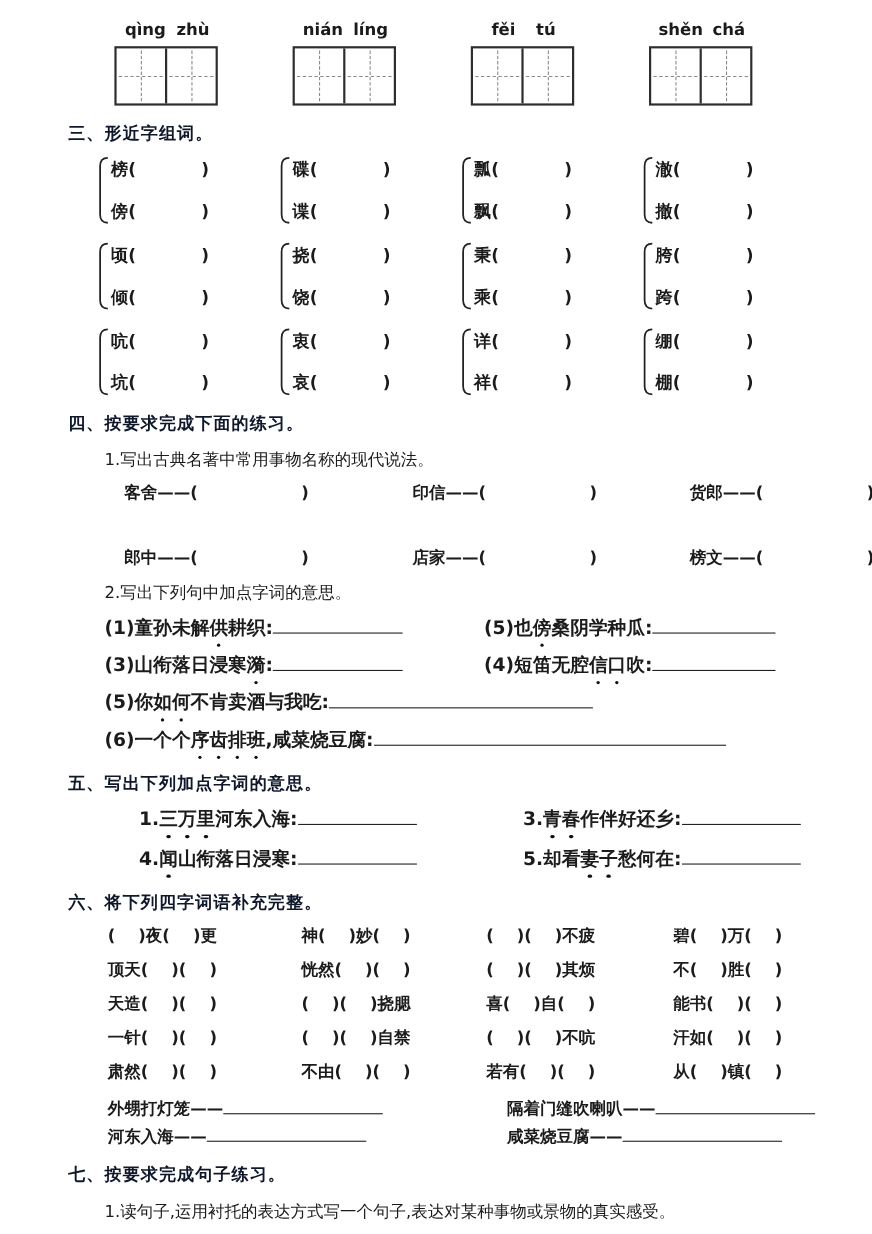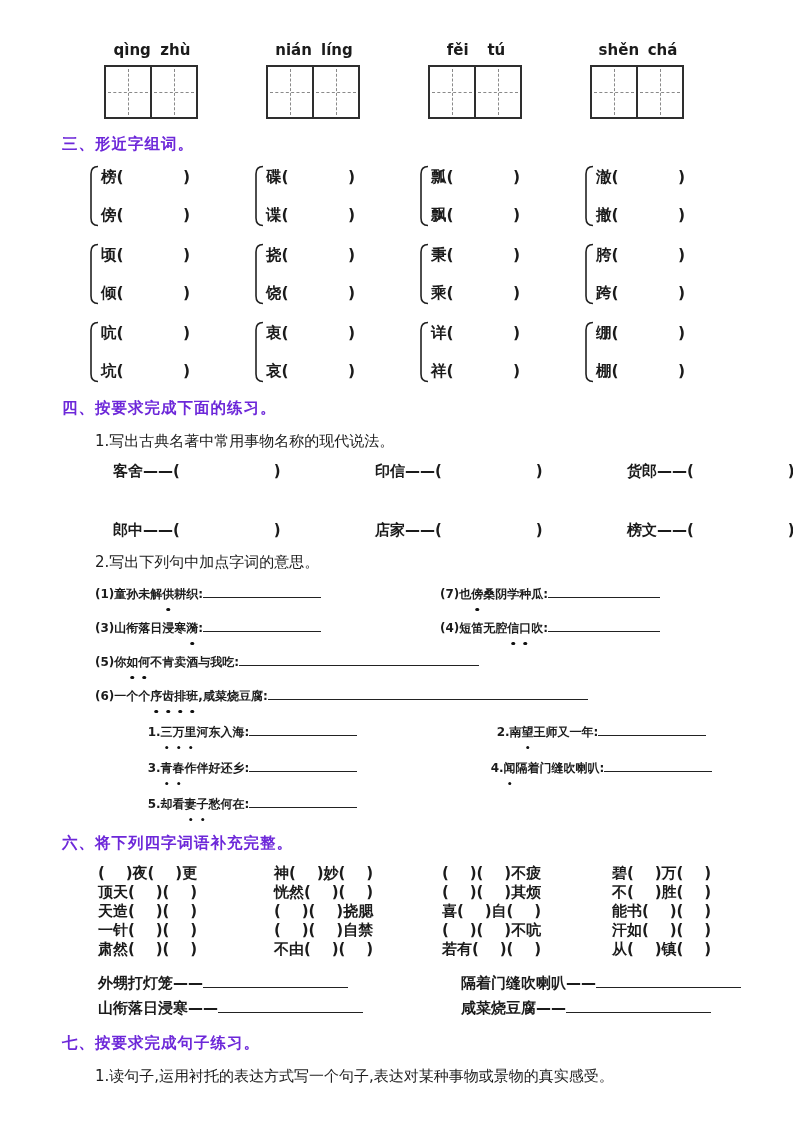--- a/index.html
+++ b/index.html
@@ -1,55 +1,55 @@
 <!DOCTYPE html>
 <html><head>
 <meta charset="utf-8">
 <style>
   html,body{margin:0;padding:0;background:#ffffff;}
   body{
     width:793px;height:1122px;
     font-family:"DejaVu Sans","Liberation Sans",sans-serif;
     color:#1b1b1b;
   }
-  .page{position:relative;width:793px;height:1122px;box-sizing:border-box;padding-top:41px;overflow:hidden;background:#fff;}
+  .page{position:relative;width:793px;height:1122px;box-sizing:border-box;padding-top:18px;overflow:hidden;background:#fff;}
 
   
   .pinyin-row{display:flex;margin-left:104px;gap:66px;}
   .pygroup{width:96px;}
   .pylabels{display:flex;justify-content:space-evenly;font-size:15px;font-weight:600;margin-bottom:6px;}
   .pybox{display:flex;width:90px;height:50px;border:2px solid #2e2e2e;}
   .pycell{flex:1;position:relative;}
   .pycell + .pycell{border-left:2px solid #2e2e2e;}
   .pycell::before{content:"";position:absolute;left:50%;top:2px;bottom:2px;border-left:1px dashed #8a8a8a;}
   .pycell::after{content:"";position:absolute;top:50%;left:2px;right:2px;border-top:1px dashed #8a8a8a;}
 
-  .sec-title{color:#6d28d9;font-weight:bold;font-size:15.5px;margin:15px 0 0 62px;letter-spacing:1px;}
+  .sec-title{color:#0f172a;font-weight:bold;font-size:15.5px;margin:15px 0 0 62px;letter-spacing:1px;}
 
   
   .pairs-grid{display:grid;grid-template-columns:repeat(4,1fr);row-gap:16px;margin:10px 45px 0 88px;}
   .pair{display:flex;gap:2px;}
   .paircol{display:flex;flex-direction:column;justify-content:space-between;height:62px;font-size:15.5px;font-weight:600;white-space:pre;line-height:24px;}
 
   .sub-label{font-size:15px;font-weight:normal;margin:13px 0 0 95px;}
 
   .names-grid{display:grid;grid-template-columns:222px 212px 1fr;row-gap:11px;margin:11px 0 0 113px;font-size:15px;font-weight:600;white-space:pre;gap:40px;}
 
-  .ditems{display:grid;margin:9px 0 0 95px;font-size:12px;font-weight:600;row-gap:7px;}
+  .ditems{display:grid;margin:9px 0 0 95px;font-size:17px;font-weight:600;row-gap:7px;}
   .ditems.s4{grid-template-columns:345px 1fr;}
   .ditems.s5{grid-template-columns:315px 1fr;row-gap:9px;text-align:center;}
   .ditem{line-height:27px;white-space:nowrap;}
   .ditem.wide{grid-column:1 / -1;}
 
   .emph{position:relative;display:inline-block;}
   .emph::after{content:"";position:absolute;bottom:-3px;left:50%;transform:translateX(-50%);width:3.5px;height:3.5px;border-radius:50%;background:#111;}
 
   .blank{display:inline-block;height:13px;border-bottom:1.5px solid #222;vertical-align:baseline;}
 
-  .idiom-grid{display:grid;grid-template-columns:176px 168px 170px 1fr;margin:10px 0 0 98px;font-size:15px;font-weight:600;white-space:pre;}
+  .idiom-grid{display:grid;grid-template-columns:176px 168px 170px 1fr;margin:10px 0 0 98px;row-gap:12px;font-size:15px;font-weight:600;white-space:pre;}
   .xhy-grid{display:grid;grid-template-columns:363px 1fr;margin:15px 0 0 98px;row-gap:6px;font-size:15px;font-weight:600;}
 
   svg.brace{flex:0 0 auto;}
 </style>
 </head>
 <body>
 
 <div class="page">
 
   <div class="pinyin-row">
@@ -170,40 +170,40 @@
         <div class="paircol"><div class="pairline">绷(           )</div><div class="pairline">棚(           )</div></div>
       </div>
     </div>
 
   <div class="sec-title">四、按要求完成下面的练习。</div>
   <div class="sub-label">1.写出古典名著中常用事物名称的现代说法。</div>
   <div class="names-grid"><div class="namecell">客舍——(                  )</div><div class="namecell">印信——(                  )</div><div class="namecell">货郎——(                  )</div><div class="namecell">郎中——(                  )</div><div class="namecell">店家——(                  )</div><div class="namecell">榜文——(                  )</div></div>
   <div class="sub-label">2.写出下列句中加点字词的意思。</div>
   <div class="ditems s4">
       <div class="ditem"><span class="seg">(1)童孙未解</span><span class="emph">供</span><span class="seg">耕织:</span><span class="blank" style="width: 118px;"></span></div>
-      <div class="ditem"><span class="seg">(7)也</span><span class="emph">傍</span><span class="seg">桑阴学种瓜:</span><span class="blank" style="width: 112px;"></span></div>
+      <div class="ditem"><span class="seg">(5)也</span><span class="emph">傍</span><span class="seg">桑阴学种瓜:</span><span class="blank" style="width: 112px;"></span></div>
       <div class="ditem"><span class="seg">(3)山衔落日浸寒</span><span class="emph">漪</span><span class="seg">:</span><span class="blank" style="width: 118px;"></span></div>
       <div class="ditem"><span class="seg">(4)短笛无腔</span><span class="emph">信</span><span class="emph">口</span><span class="seg">吹:</span><span class="blank" style="width: 112px;"></span></div>
       <div class="ditem wide"><span class="seg">(5)你</span><span class="emph">如</span><span class="emph">何</span><span class="seg">不肯卖酒与我吃:</span><span class="blank" style="width: 240px;"></span></div>
       <div class="ditem wide"><span class="seg">(6)一个个</span><span class="emph">序</span><span class="emph">齿</span><span class="emph">排</span><span class="emph">班</span><span class="seg">,咸菜烧豆腐:</span><span class="blank" style="width: 320px;"></span></div>
     </div>
 
+  <div class="sec-title">五、写出下列加点字词的意思。</div>
   <div class="ditems s5">
       <div class="ditem"><span class="seg">1.</span><span class="emph">三</span><span class="emph">万</span><span class="emph">里</span><span class="seg">河东入海:</span><span class="blank" style="width: 108px;"></span></div>
-      <div class="ditem"><span class="seg">2.南</span><span class="emph">望</span><span class="seg">王师又一年:</span><span class="blank" style="width: 108px;"></span></div>
       <div class="ditem"><span class="seg">3.</span><span class="emph">青</span><span class="emph">春</span><span class="seg">作伴好还乡:</span><span class="blank" style="width: 108px;"></span></div>
-      <div class="ditem"><span class="seg">4.</span><span class="emph">闻</span><span class="seg">隔着门缝吹喇叭:</span><span class="blank" style="width: 108px;"></span></div>
+      <div class="ditem"><span class="seg">4.</span><span class="emph">闻</span><span class="seg">山衔落日浸寒:</span><span class="blank" style="width: 108px;"></span></div>
       <div class="ditem"><span class="seg">5.却看</span><span class="emph">妻</span><span class="emph">子</span><span class="seg">愁何在:</span><span class="blank" style="width: 108px;"></span></div>
     </div>
 
   <div class="sec-title">六、将下列四字词语补充完整。</div>
   <div class="idiom-grid"><div class="idiomcell">(    )夜(    )更</div><div class="idiomcell">神(    )妙(    )</div><div class="idiomcell">(    )(    )不疲</div><div class="idiomcell">碧(    )万(    )</div><div class="idiomcell">顶天(    )(    )</div><div class="idiomcell">恍然(    )(    )</div><div class="idiomcell">(    )(    )其烦</div><div class="idiomcell">不(    )胜(    )</div><div class="idiomcell">天造(    )(    )</div><div class="idiomcell">(    )(    )挠腮</div><div class="idiomcell">喜(    )自(    )</div><div class="idiomcell">能书(    )(    )</div><div class="idiomcell">一针(    )(    )</div><div class="idiomcell">(    )(    )自禁</div><div class="idiomcell">(    )(    )不吭</div><div class="idiomcell">汗如(    )(    )</div><div class="idiomcell">肃然(    )(    )</div><div class="idiomcell">不由(    )(    )</div><div class="idiomcell">若有(    )(    )</div><div class="idiomcell">从(    )镇(    )</div></div>
   <div class="xhy-grid">
       <div class="xhyitem"><span class="seg">外甥打灯笼——</span><span class="blank" style="width: 145px;"></span></div>
       <div class="xhyitem"><span class="seg">隔着门缝吹喇叭——</span><span class="blank" style="width: 145px;"></span></div>
-      <div class="xhyitem"><span class="seg">山衔落日浸寒——</span><span class="blank" style="width: 145px;"></span></div>
+      <div class="xhyitem"><span class="seg">河东入海——</span><span class="blank" style="width: 145px;"></span></div>
       <div class="xhyitem"><span class="seg">咸菜烧豆腐——</span><span class="blank" style="width: 145px;"></span></div>
     </div>
 
   <div class="sec-title">七、按要求完成句子练习。</div>
   <div class="sub-label">1.读句子,运用衬托的表达方式写一个句子,表达对某种事物或景物的真实感受。</div>
 
 </div>
 
 </body></html>

